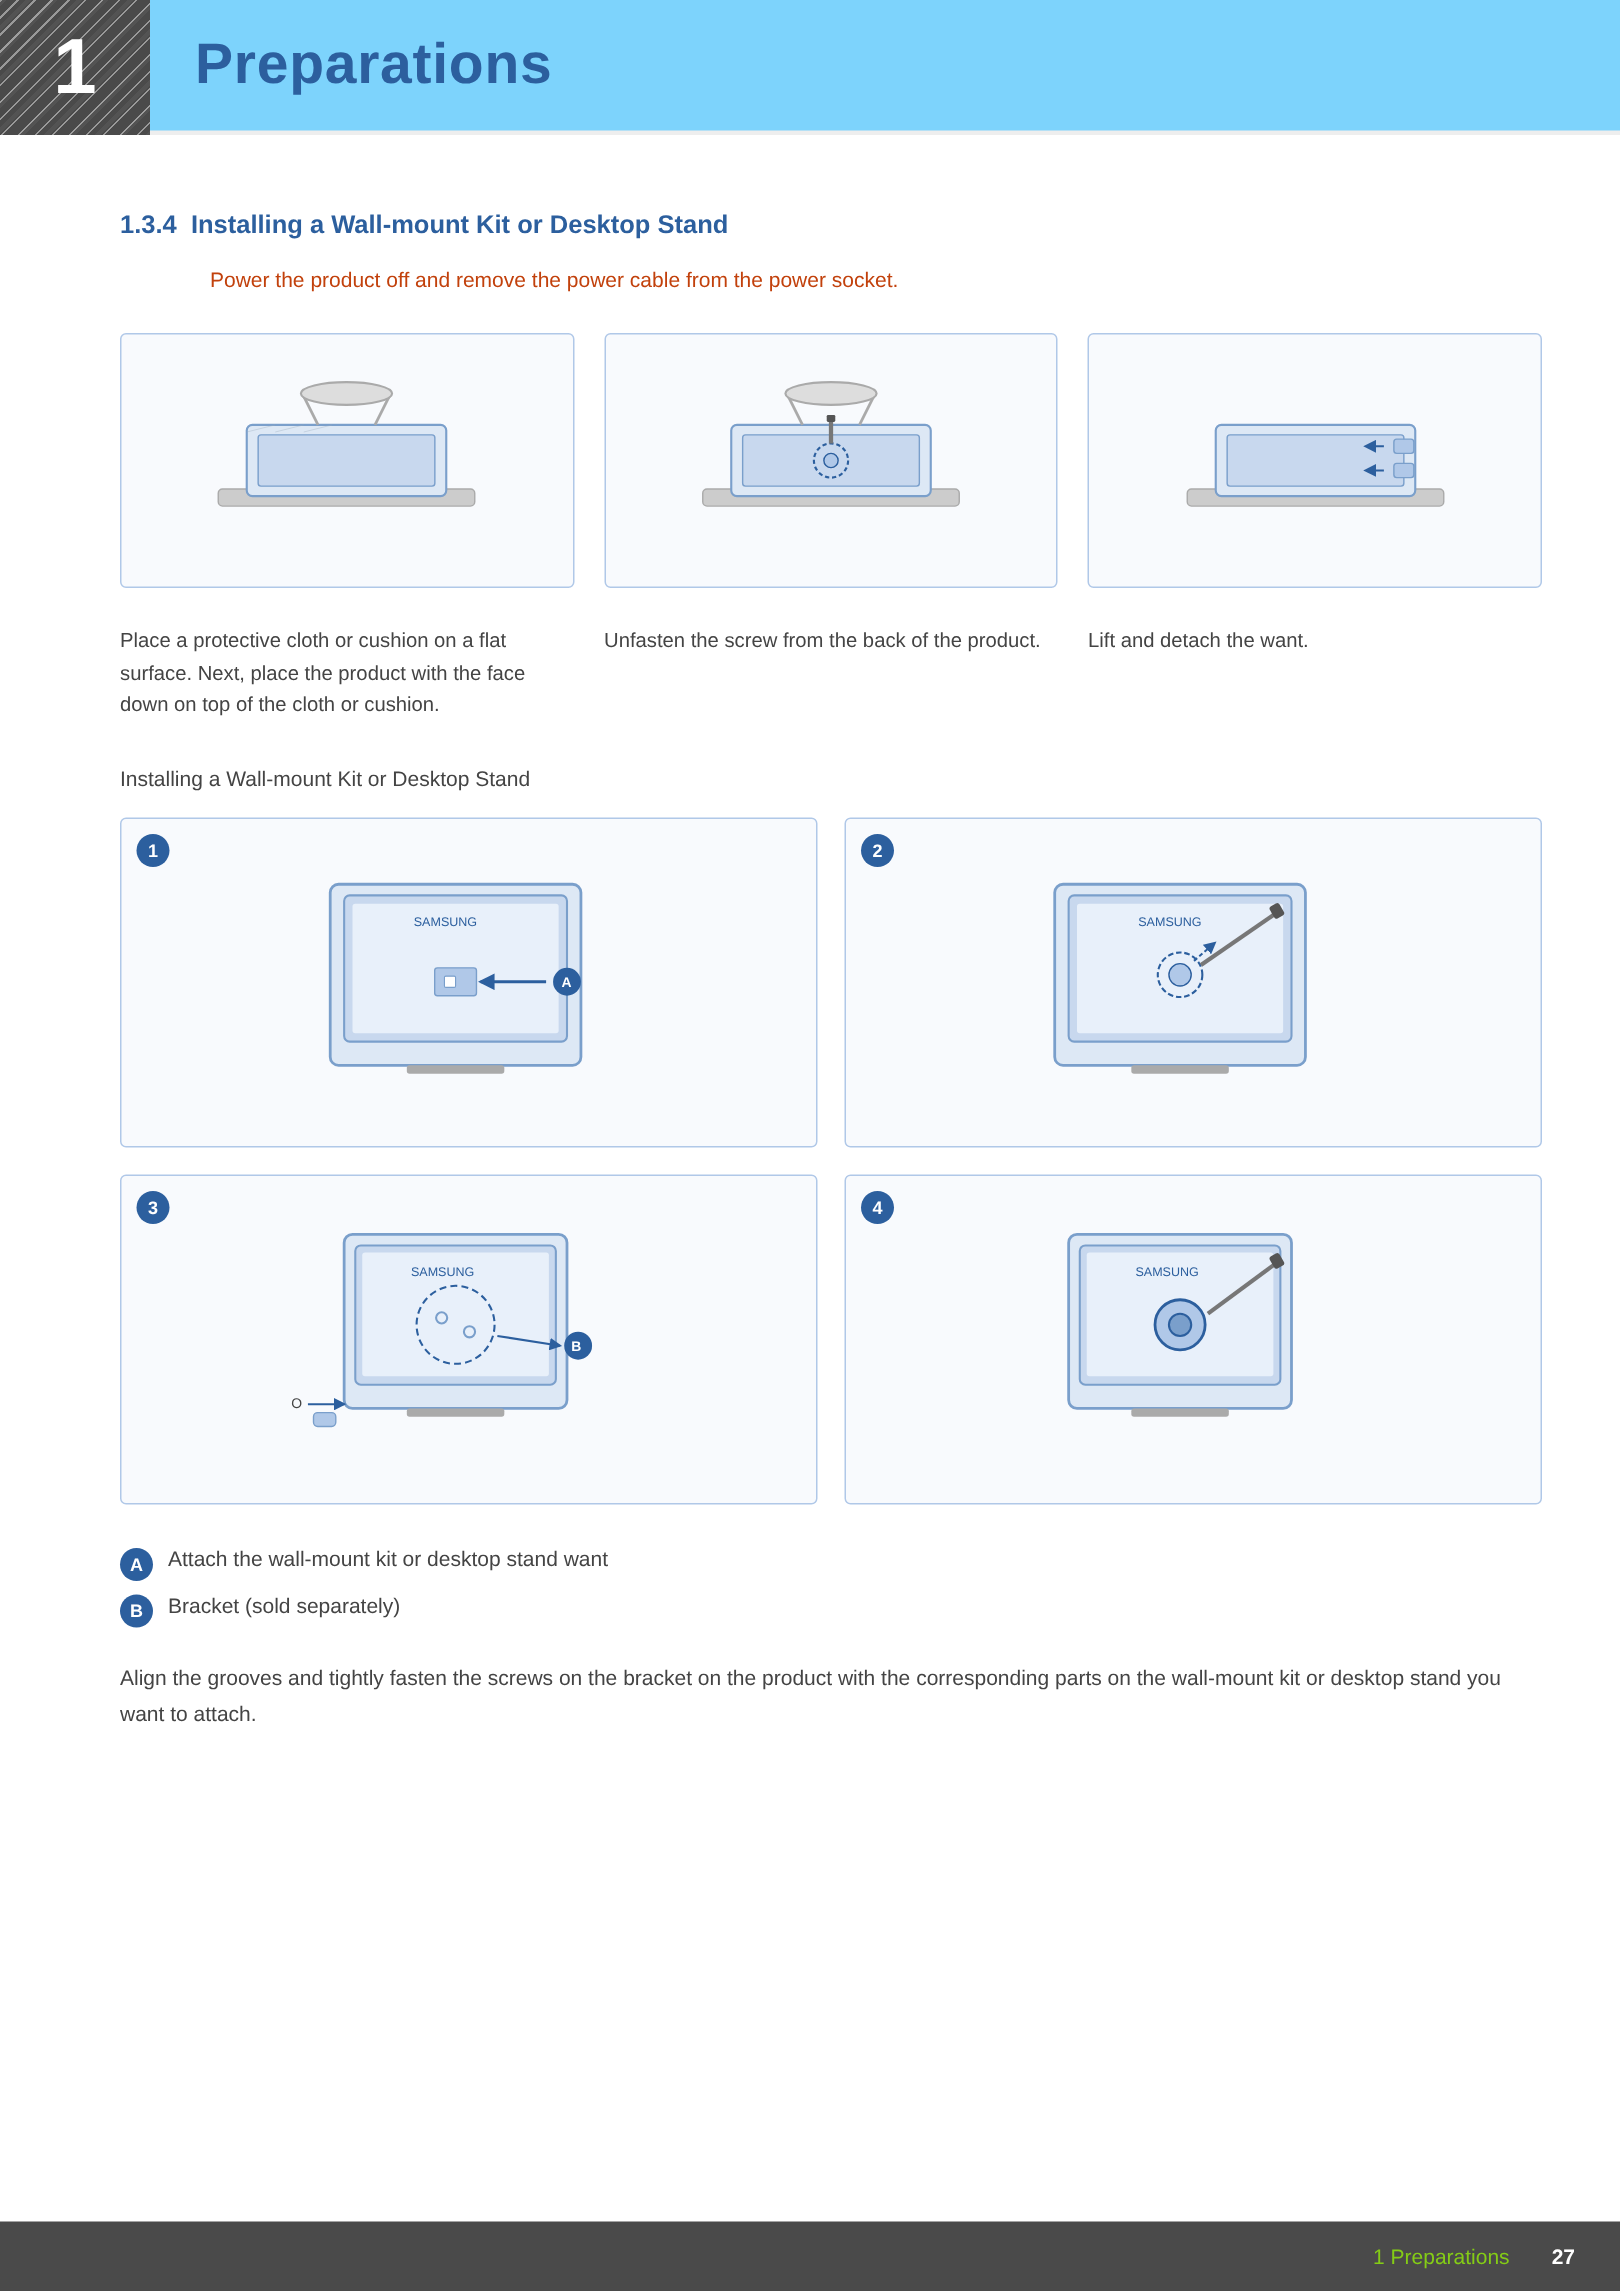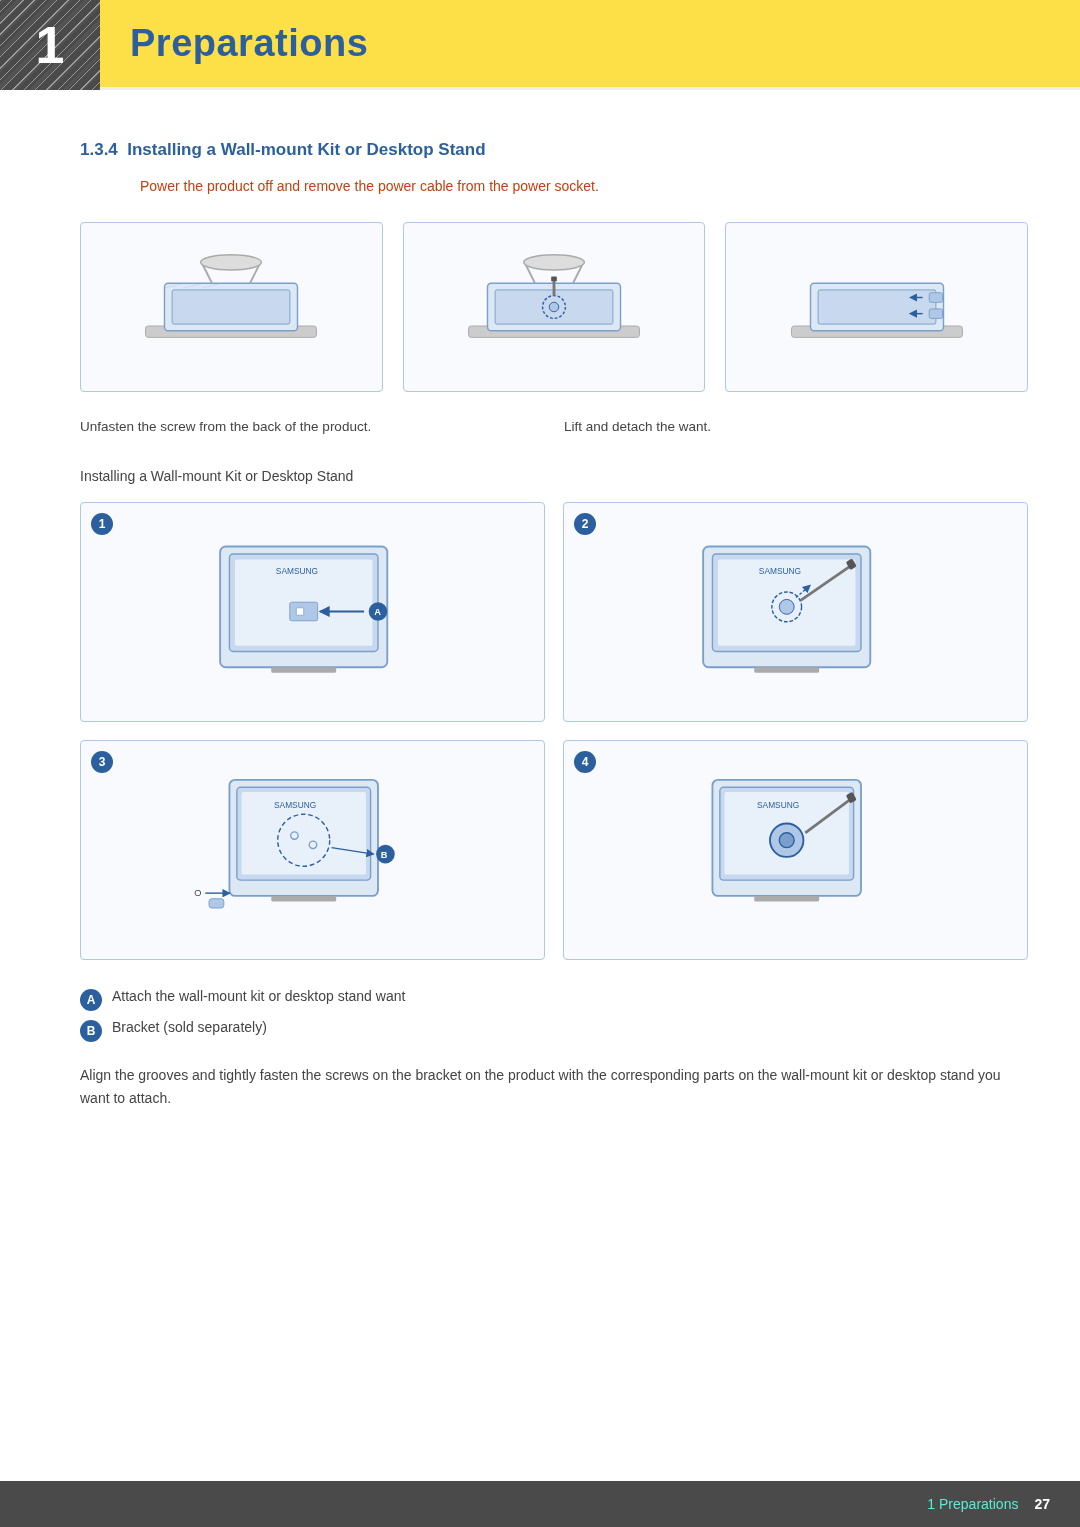--- a/index.html
+++ b/index.html
@@ -42,21 +42,21 @@
       );
     }
     .header-number {
       font-size: 52px;
       font-weight: bold;
       color: #fff;
       z-index: 1;
     }
     .header-title-area {
       flex: 1;
-      background: #fde047;
+      background: #7dd3fc;
       display: flex;
       align-items: center;
       padding-left: 30px;
       border-bottom: 3px solid #eee;
     }
     .header-title {
       font-size: 38px;
       font-weight: bold;
       color: #2c5f9e;
       letter-spacing: 0.5px;
@@ -206,23 +206,23 @@
       left: 0;
       right: 0;
       height: 46px;
       background: #4a4a4a;
       display: flex;
       align-items: center;
       justify-content: flex-end;
       padding-right: 30px;
     }
     .footer-text {
-      color: #5eead4;
-      font-size: 14px;
-      margin-right: 16px;
+      color: #84cc16;
+      font-size: 14px;
+      margin-right: 28px;
     }
     .footer-number {
       color: #fff;
       font-size: 14px;
       font-weight: bold;
     }
 
     
     .hatched {
       background-image: repeating-linear-gradient(
@@ -311,20 +311,21 @@
         <defs>
           <marker id="arr" markerWidth="6" markerHeight="6" refX="3" refY="3" orient="auto">
             <path d="M0,0 L6,3 L0,6 Z" fill="#2c5f9e"></path>
           </marker>
         </defs>
       </svg>
     </div>
   </div>
 
   <div class="captions-row">
+    <div class="caption">Place a protective cloth or cushion on a flat surface. Next, place the product with the face down on top of the cloth or cushion.</div>
     <div class="caption">Unfasten the screw from the back of the product.</div>
     <div class="caption">Lift and detach the want.</div>
   </div>
 
   <div class="install-label">Installing a Wall-mount Kit or Desktop Stand</div>
 
   <div class="steps-grid">
 
     <div class="step-box">
       <div class="step-number">1</div>

